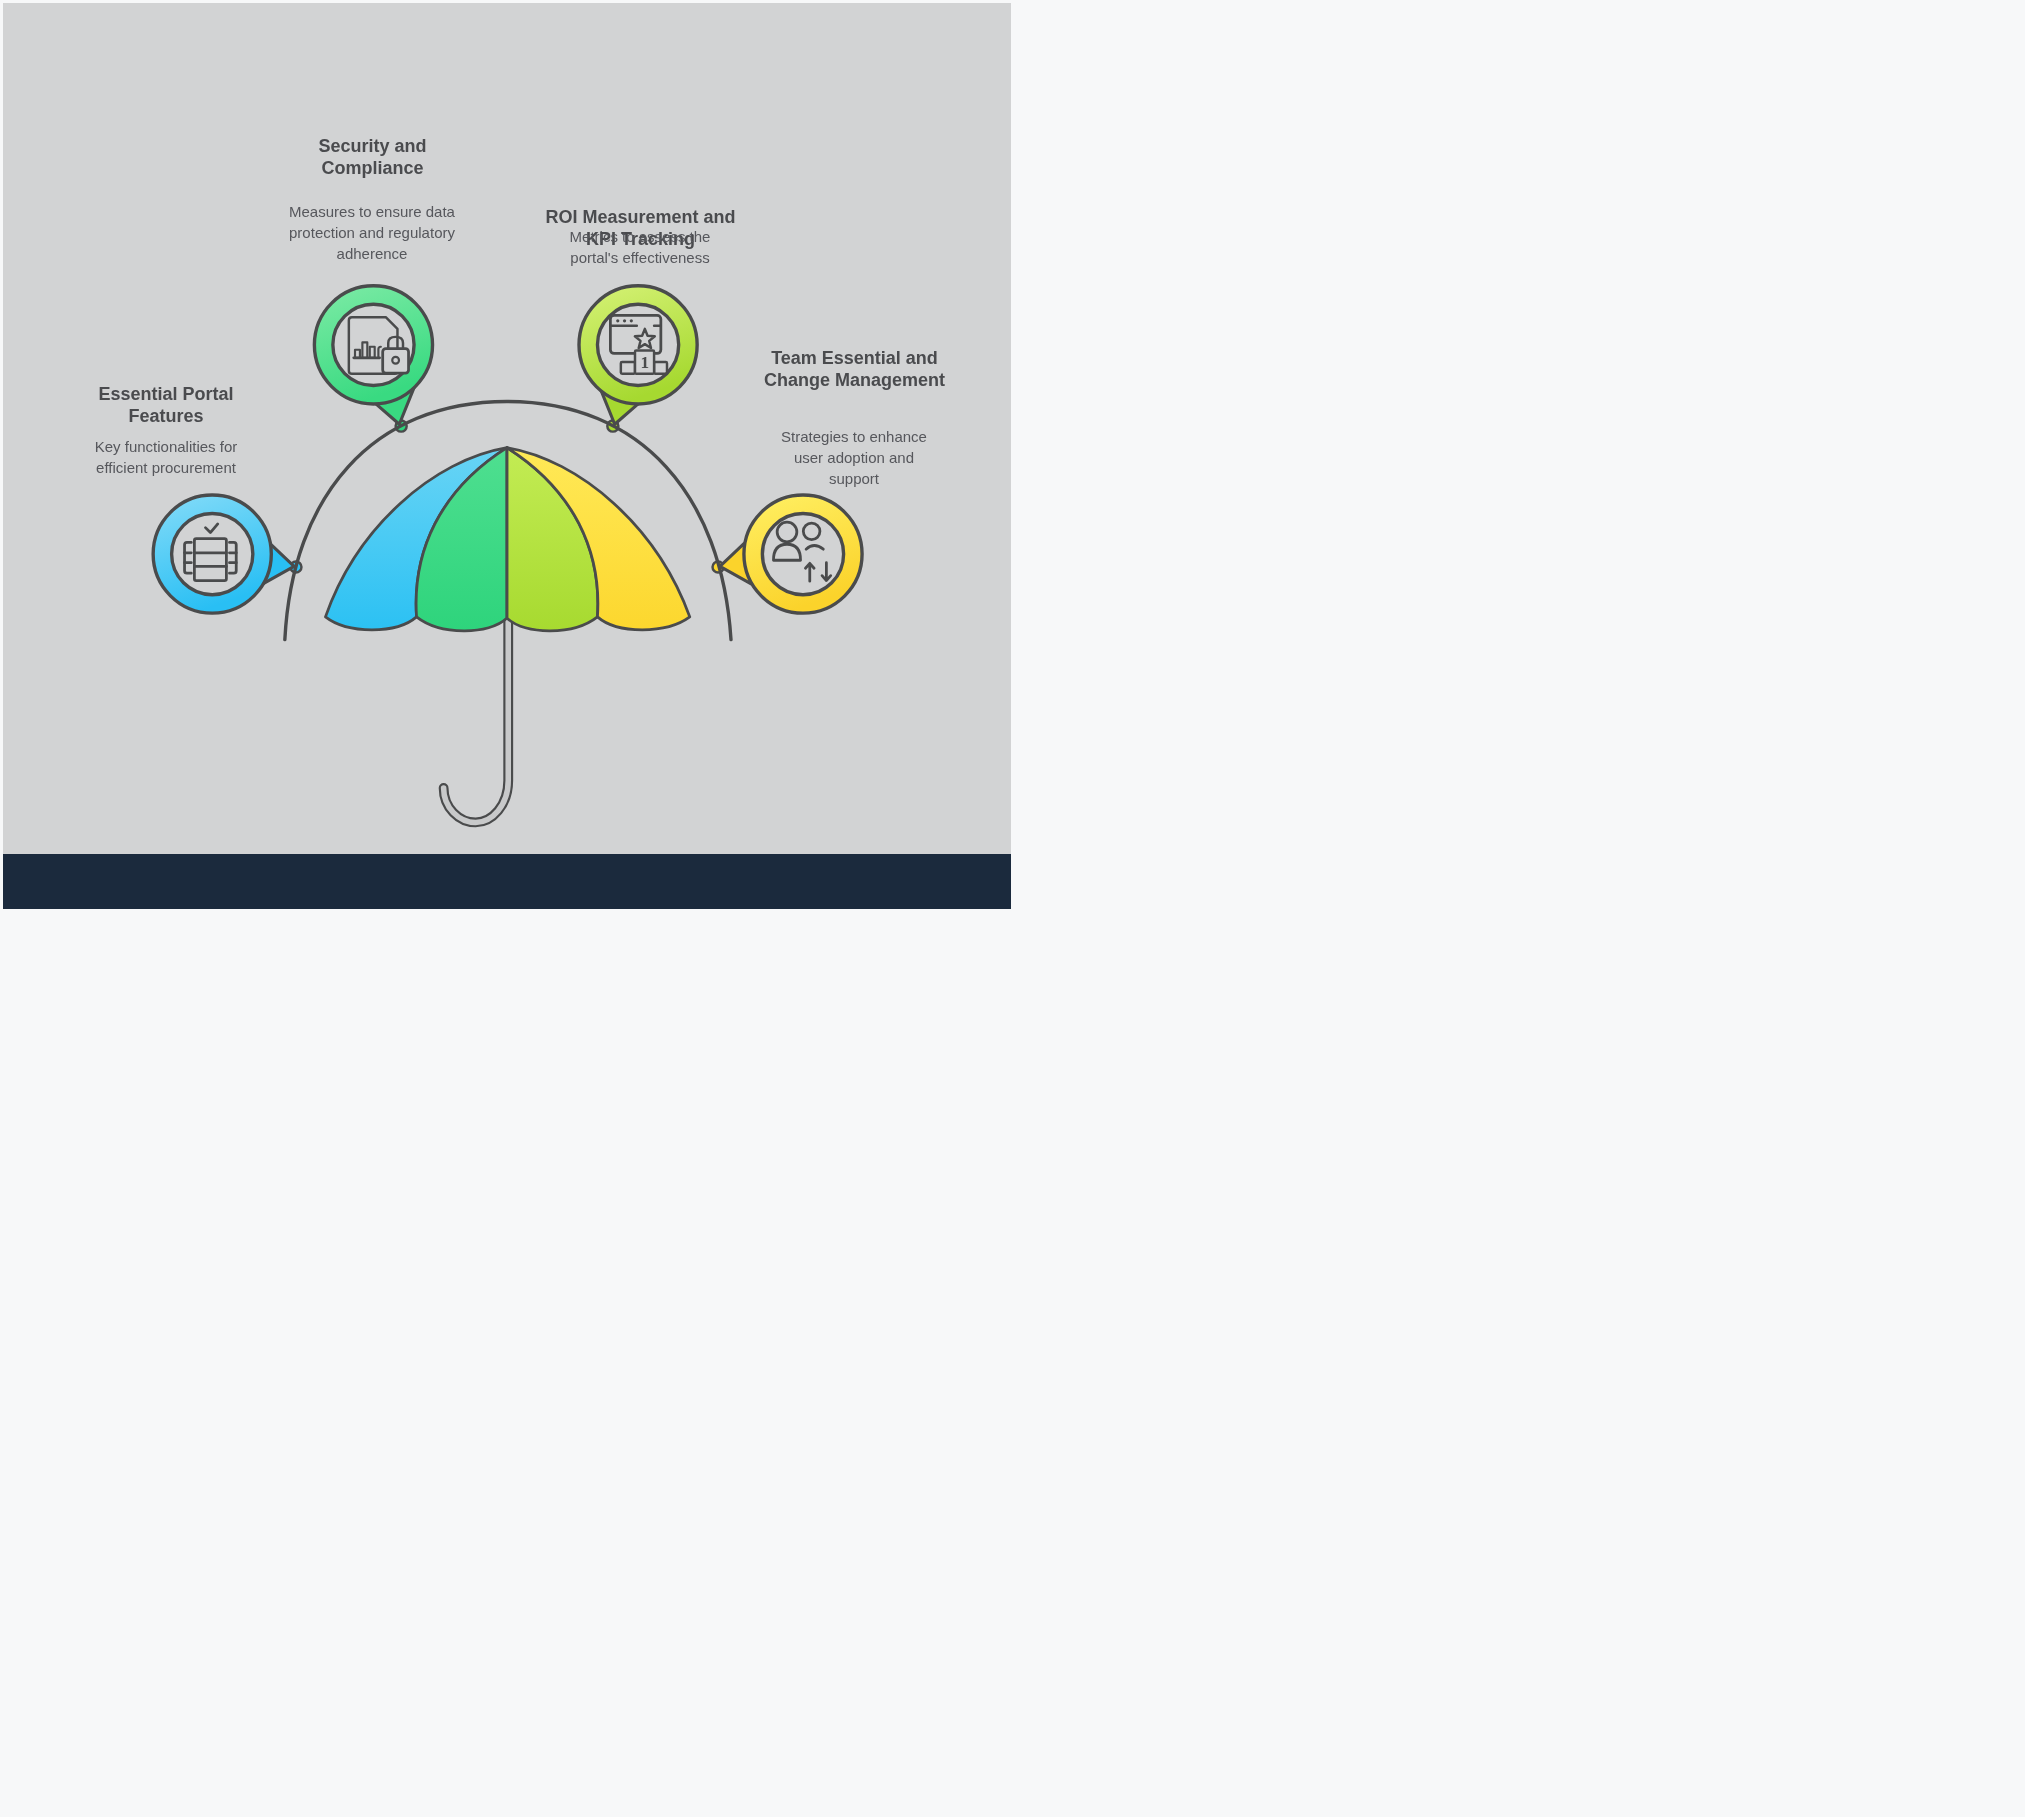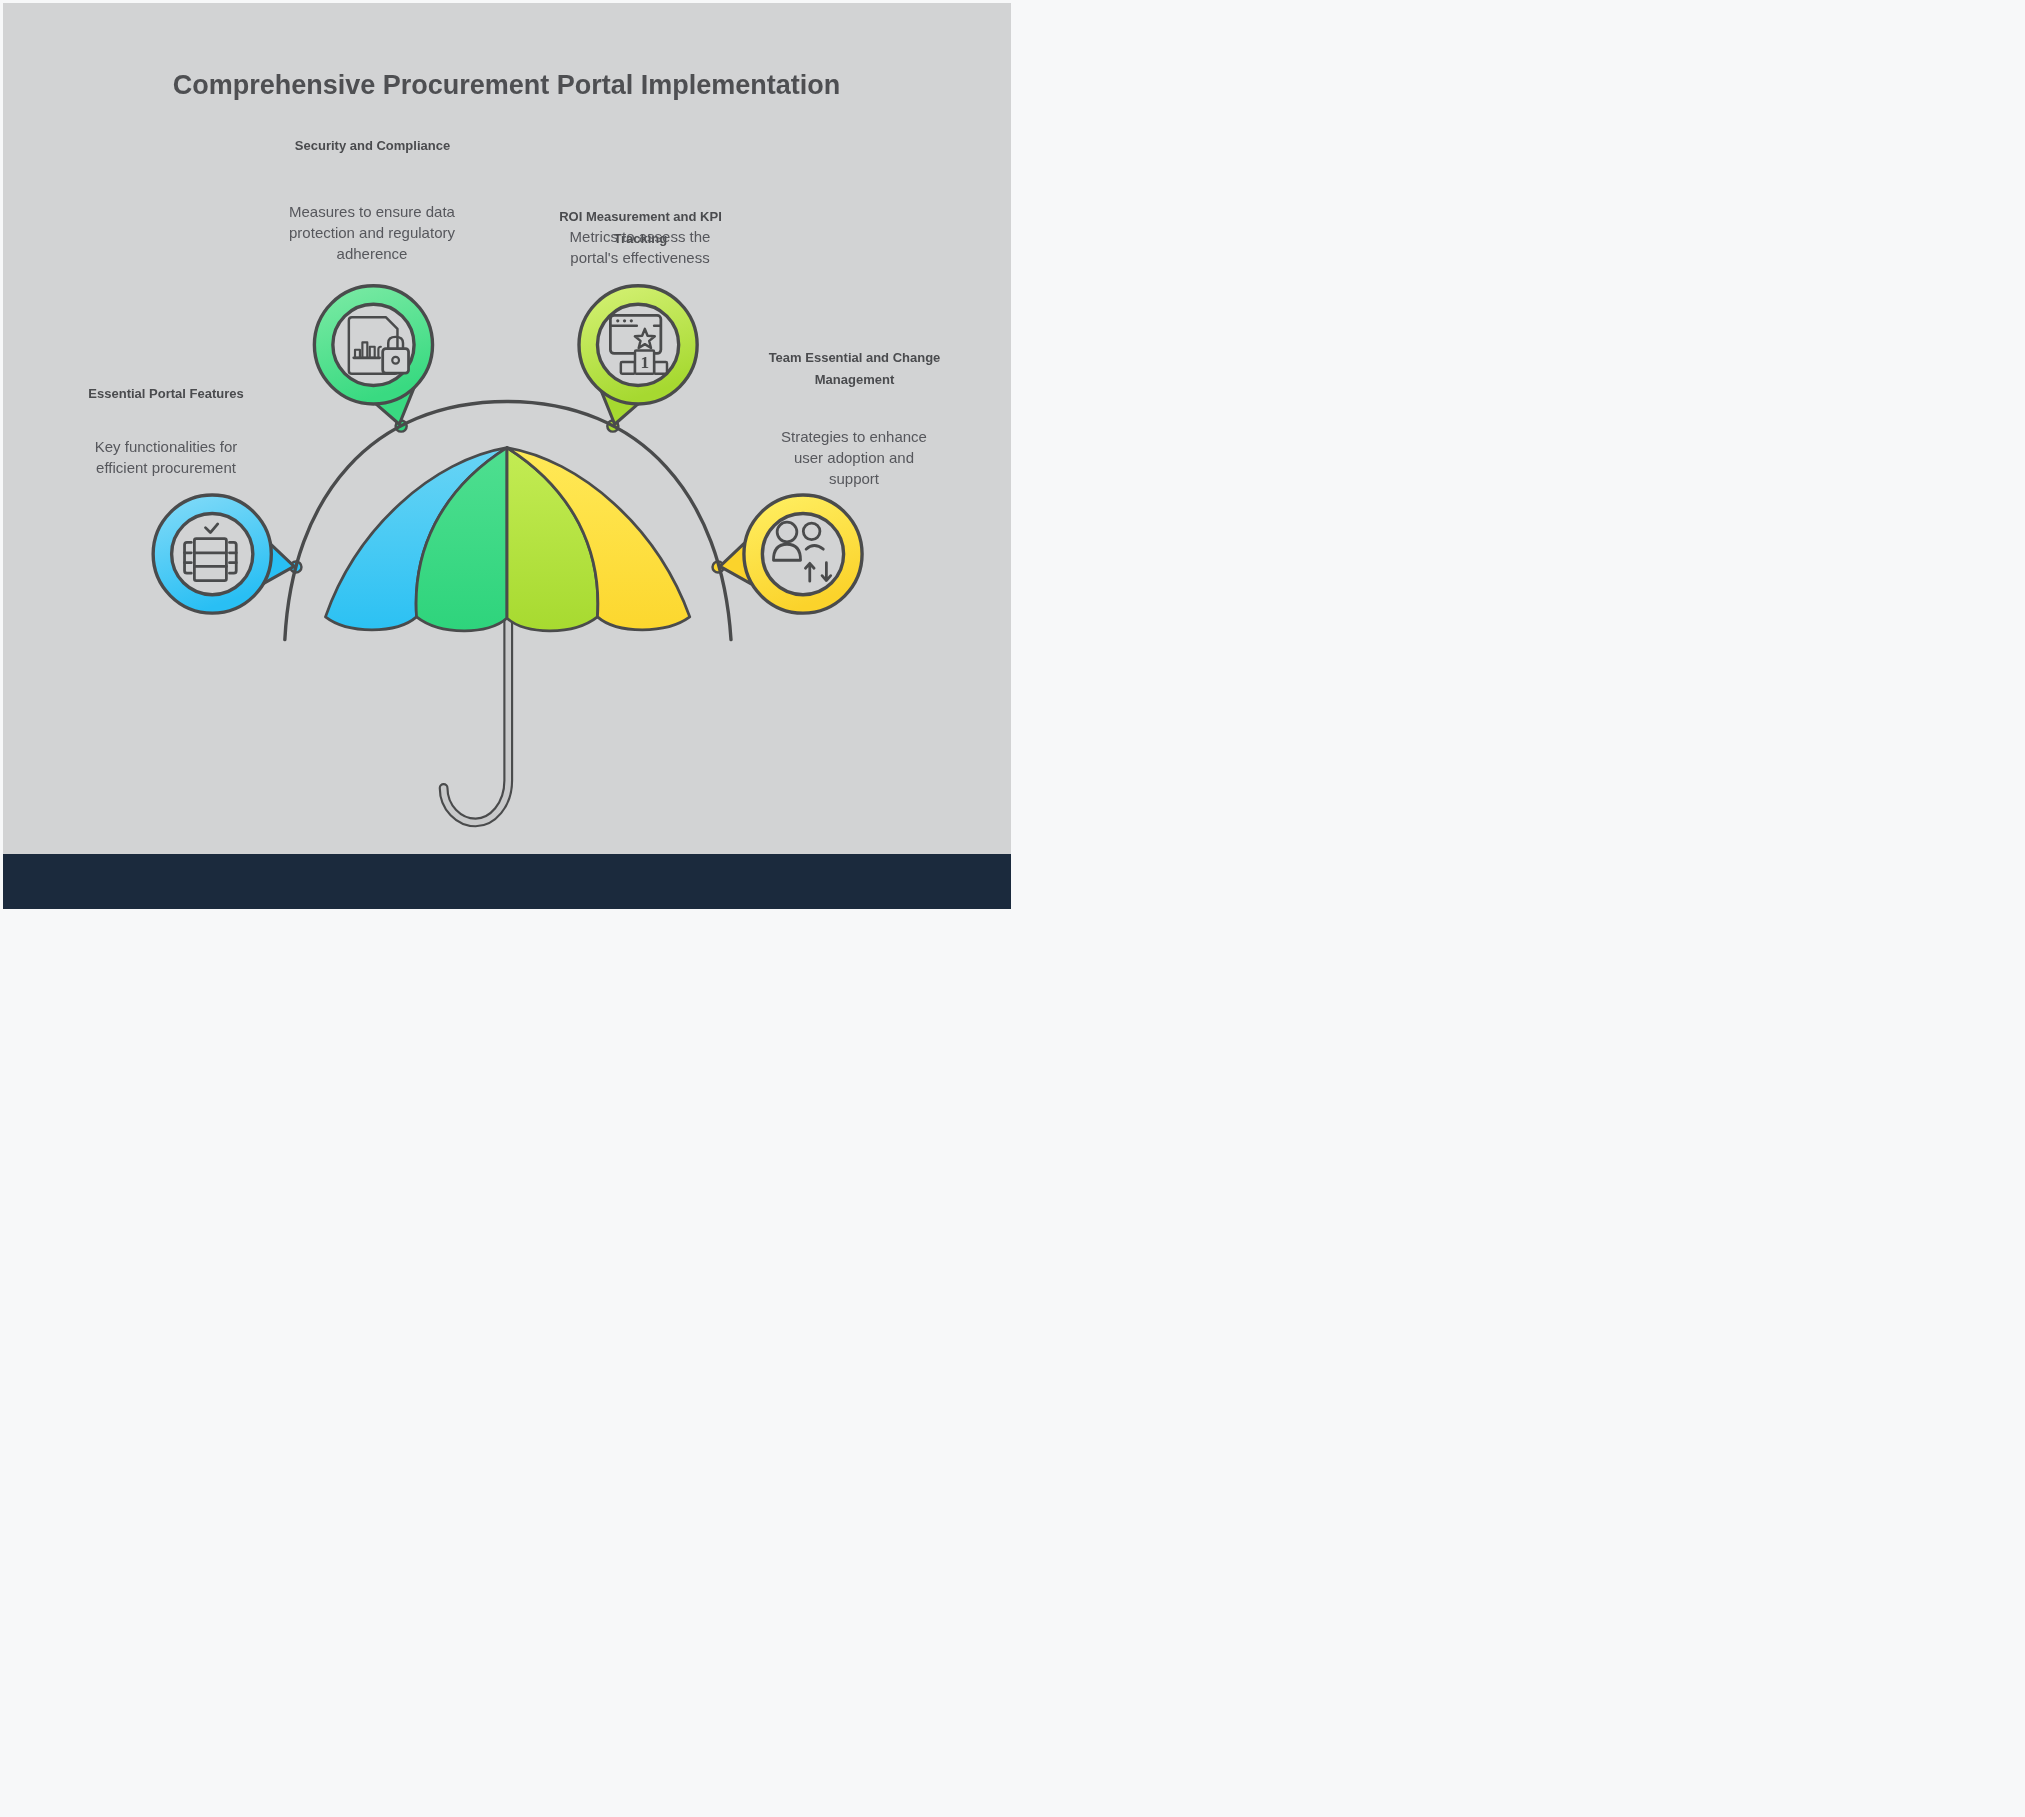--- a/index.html
+++ b/index.html
@@ -40,21 +40,21 @@
     font-weight: bold;
     color: #4e4f52;
     letter-spacing: 0px;
   }
   .tblock {
     position: absolute;
     text-align: center;
     color: #505156;
   }
   .tblock .heading {
-    font-size: 13px;
+    font-size: 18px;
     font-weight: bold;
     line-height: 22px;
     color: #4a4b4e;
     margin: 0 0 0 0;
   }
   .tblock .body {
     font-size: 15px;
     font-weight: 400;
     line-height: 21px;
     color: #56575c;
@@ -192,21 +192,20 @@
           <circle cx="1274" cy="858" r="16"></circle>
           <circle cx="1314" cy="857" r="13.5"></circle>
           <path d="M 1252 904 Q 1252 878 1274 878 Q 1296 878 1296 904 Z"></path>
           <path d="M 1305 886 Q 1318 874 1333 886"></path>
           <path d="M 1311 938 V 910 M 1304 917 L 1311 909 L 1318 917"></path>
           <path d="M 1338 908 V 936 M 1331 929 L 1338 937 L 1345 929"></path>
         </g>
       </g>
     </svg>
 
-    <div class="page-title">Comprehensive Procurement Portal Implementation</div>
 
     <div class="tblock b-security-h">
       <p class="heading">Security and Compliance</p>
     </div>
     <div class="tblock b-security-t">
       <p class="body">Measures to ensure data protection and regulatory adherence</p>
     </div>
 
     <div class="tblock b-roi-h">
       <p class="heading">ROI Measurement and KPI Tracking</p>

